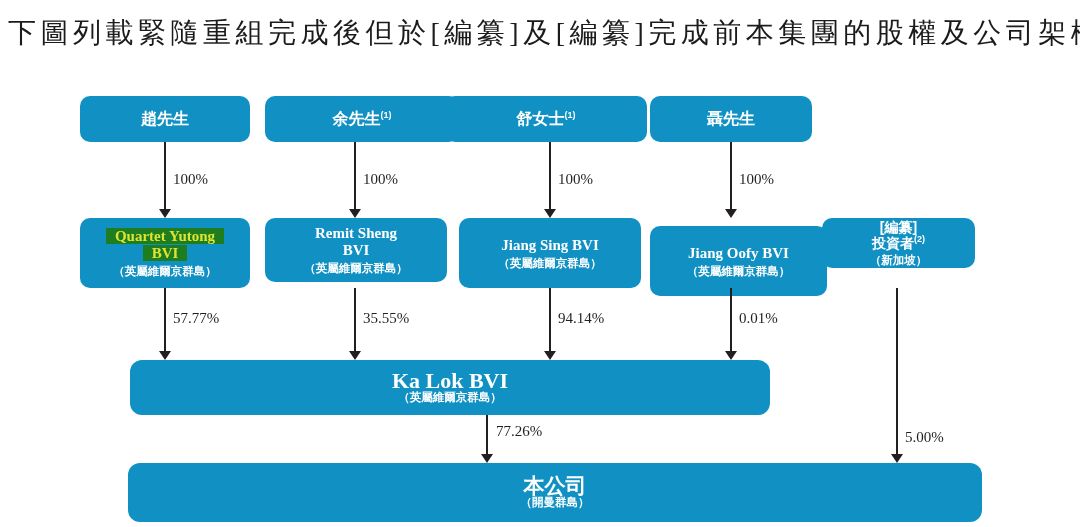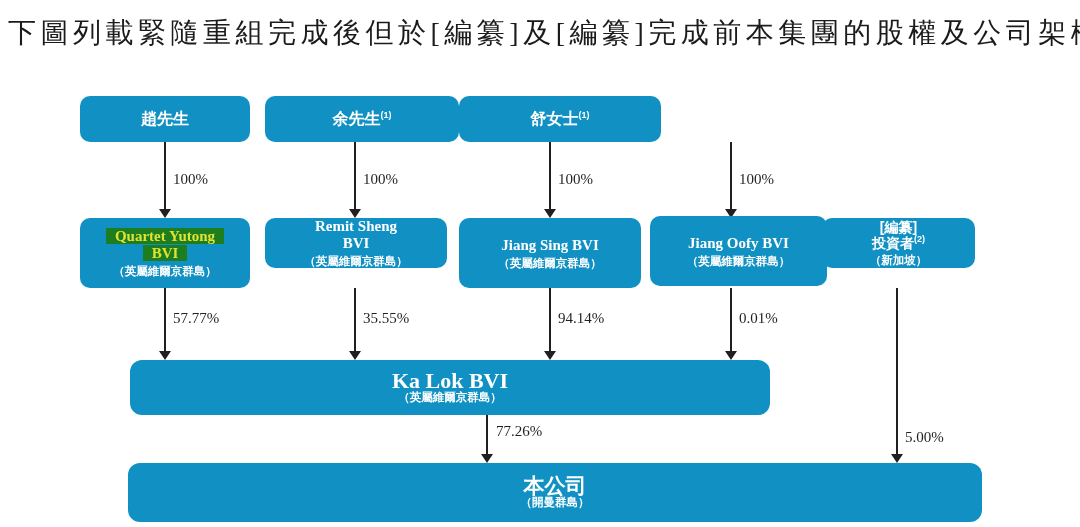--- a/index.html
+++ b/index.html
@@ -48,22 +48,25 @@
 <div class="page">
 
   <div class="title"><span>下圖列載緊隨重組完成後但於[編纂]及[編纂]完成前本集團的股權及公司架構</span></div>
 
   <div class="box" style="left:80px;top:96px;width:170px;height:46px">
     <div class="owner-name"><span>趙先生</span><sup></sup></div>
   </div>
   <div class="box" style="left:265px;top:96px;width:194px;height:46px">
     <div class="owner-name"><span>余先生</span><sup>(1)</sup></div>
   </div>
-  <div class="box" style="left:459px;top:96px;width:202px;height:46px">
+  <div class="box" style="left:445px;top:96px;width:202px;height:46px">
     <div class="owner-name"><span>舒女士</span><sup>(1)</sup></div>
+  </div>
+  <div class="box" style="left:650px;top:96px;width:162px;height:46px">
+    <div class="owner-name"><span>聶先生</span><sup></sup></div>
   </div>
 
   <div class="vline" style="left:164px;top:142px;height:67px"></div>
   <div class="ahead" style="left:159px;top:209px"></div>
   <span class="pct" style="left:173px;top:171px">100%</span>
 
   <div class="vline" style="left:354px;top:142px;height:67px"></div>
   <div class="ahead" style="left:349px;top:209px"></div>
   <span class="pct" style="left:363px;top:171px">100%</span>
 
@@ -73,30 +76,30 @@
 
   <div class="vline" style="left:730px;top:142px;height:67px"></div>
   <div class="ahead" style="left:725px;top:209px"></div>
   <span class="pct" style="left:739px;top:171px">100%</span>
 
   <div class="box" style="left:80px;top:218px;width:170px;height:70px">
     <div class="hc-name"><span class="hl">Quartet Yutong</span></div>
     <div class="hc-name"><span class="hl">BVI</span></div>
     <div class="juris">（英屬維爾京群島）</div>
   </div>
-  <div class="box" style="left:265px;top:218px;width:182px;height:50px">
+  <div class="box" style="left:265px;top:218px;width:182px;height:64px">
     <div class="hc-name">Remit Sheng</div>
     <div class="hc-name">BVI</div>
     <div class="juris">（英屬維爾京群島）</div>
   </div>
   <div class="box" style="left:459px;top:218px;width:182px;height:70px">
     <div class="hc-name">Jiang Sing BVI</div>
     <div class="juris">（英屬維爾京群島）</div>
   </div>
-  <div class="box" style="left:650px;top:216px;width:177px;height:70px">
+  <div class="box" style="left:650px;top:226px;width:177px;height:70px">
     <div class="hc-name">Jiang Oofy BVI</div>
     <div class="juris">（英屬維爾京群島）</div>
   </div>
   <div class="box" style="left:822px;top:218px;width:153px;height:50px">
     <div class="inv-line">[編纂]</div>
     <div class="inv-line"><span>投資者</span><sup>(2)</sup></div>
     <div class="juris">（新加坡）</div>
   </div>
 
   <div class="vline" style="left:164px;top:288px;height:63px"></div>

